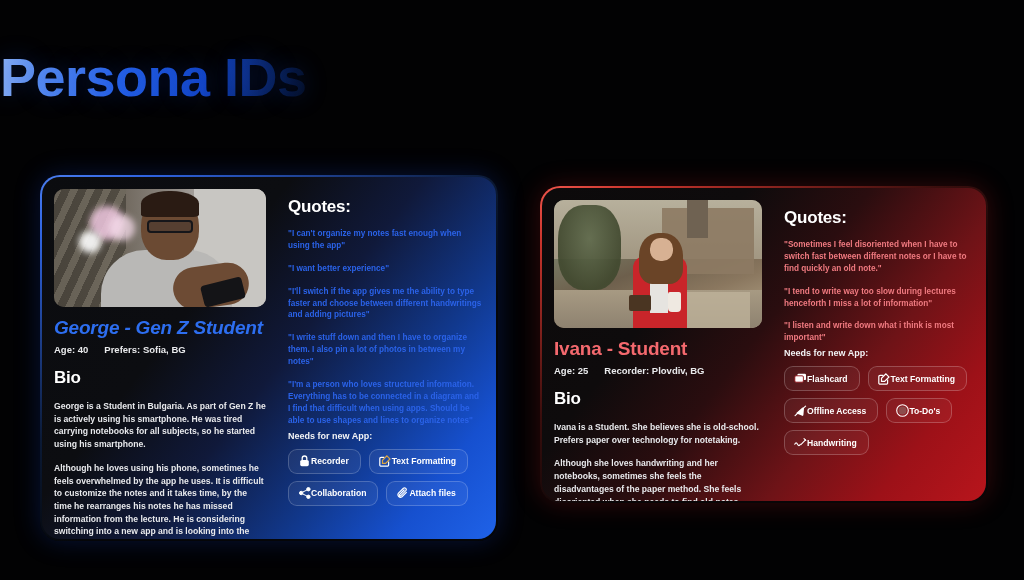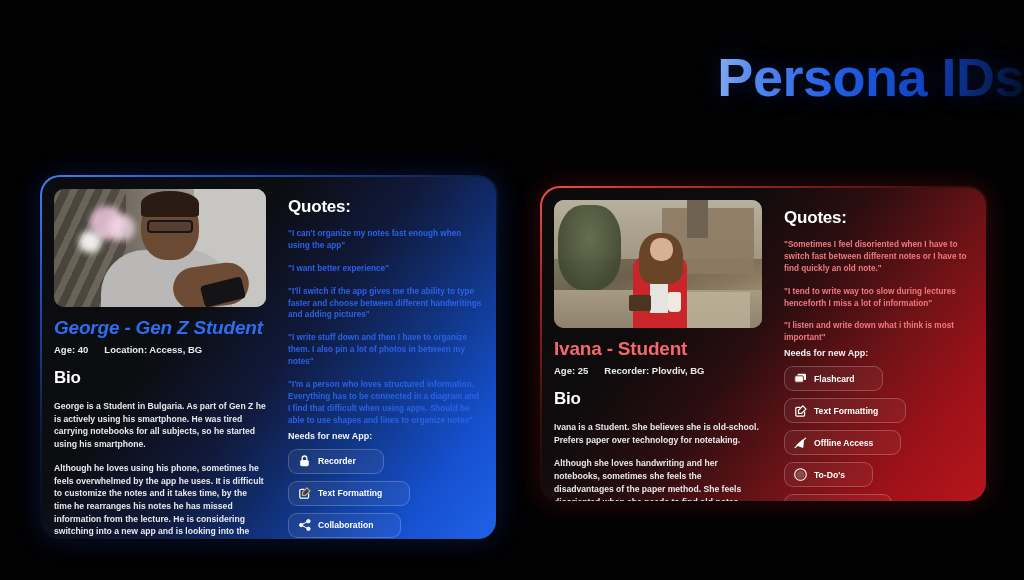--- a/index.html
+++ b/index.html
@@ -5,21 +5,21 @@
   * { margin:0; padding:0; box-sizing:border-box; }
   html,body{ background:#000; }
   body{
     width:1024px; height:580px; position:relative; overflow:hidden;
     font-family:"Liberation Sans", sans-serif;
     background:#020203;
   }
 
   
   .title-wrap{
-    position:absolute; left:0; right:0; top:46px; text-align:right;
+    position:absolute; left:0; right:0; top:46px; text-align:left;
   }
   .title{
     display:inline-block;
     font-size:54px; font-weight:bold; letter-spacing:-0.5px;
     background:linear-gradient(100deg,#8fb4f5 0%,#5b8ef0 14%,#2560e6 40%,#1345c4 66%,#06173f 92%,#030a1c 100%);
     -webkit-background-clip:text; background-clip:text;
     -webkit-text-fill-color:transparent; color:transparent;
     text-shadow:0 0 24px rgba(28,80,220,0.25);
   }
 
@@ -113,22 +113,22 @@
   .quote{ margin-top:11px; font-size:8.2px; line-height:1.45; font-weight:bold; }
   #card-george .quote{ color:#2a62e8; }
   #card-ivana .quote{ color:#f07a80; }
   #card-george .q-list{ margin-top:6px; }
   #card-ivana .q-list{ margin-top:5px; }
 
   
   .needs-h{ margin-top:4px; font-size:9px; font-weight:bold; color:#f2f3f5; }
   .chips{ margin-top:8px; display:flex; flex-wrap:wrap; gap:7px 8px; }
   .chip{
-    display:flex; align-items:center; gap:7px;
-    padding:5px 27px 5px 9px; border-radius:9px;
+    display:flex; align-items:center; 
+    padding:5px 11px 5px 9px; border-radius:9px;
     font-size:8.6px; font-weight:bold; color:#fff; white-space:nowrap;
     background:rgba(255,255,255,0.055);
     border:1px solid rgba(255,255,255,0.20);
   }
   #card-ivana .chip{ background:rgba(255,255,255,0.045); border-color:rgba(255,255,255,0.22); }
   .chip svg{ display:block; }
   .chip .ic{ width:13px; height:13px; display:flex; align-items:center; justify-content:center; flex:none; }
 </style>
 </head>
 <body>
@@ -150,21 +150,21 @@
         <div class="g-body"></div>
         <div class="g-arm"></div>
         <div class="g-head"></div>
         <div class="g-hair"></div>
         <div class="g-glass"></div>
         <div class="g-phone"></div>
       </div>
 
       <div class="name" id="name-george">George - Gen Z Student</div>
       <div class="meta">
-        <span>Age: 40</span><span>Location: Access, BG</span>
+        <span>Age: 40</span><span>Prefers: Sofia, BG</span>
       </div>
 
       <div class="bio-h">Bio</div>
       <div class="bio-p">George is a Student in Bulgaria. As part of Gen Z he is actively using his smartphone. He was tired carrying notebooks for all subjects, so he started using his smartphone.</div>
       <div class="bio-p">Although he loves using his phone, sometimes he feels overwhelmed by the app he uses. It is difficult to customize the notes and it takes time, by the time he rearranges his notes he has missed information from the lecture. He is considering switching into a new app and is looking into the App Store for a new alternative.</div>
     </div>
 
     <div class="col-right">
       <div class="q-h">Quotes:</div>
       <div class="q-list">

